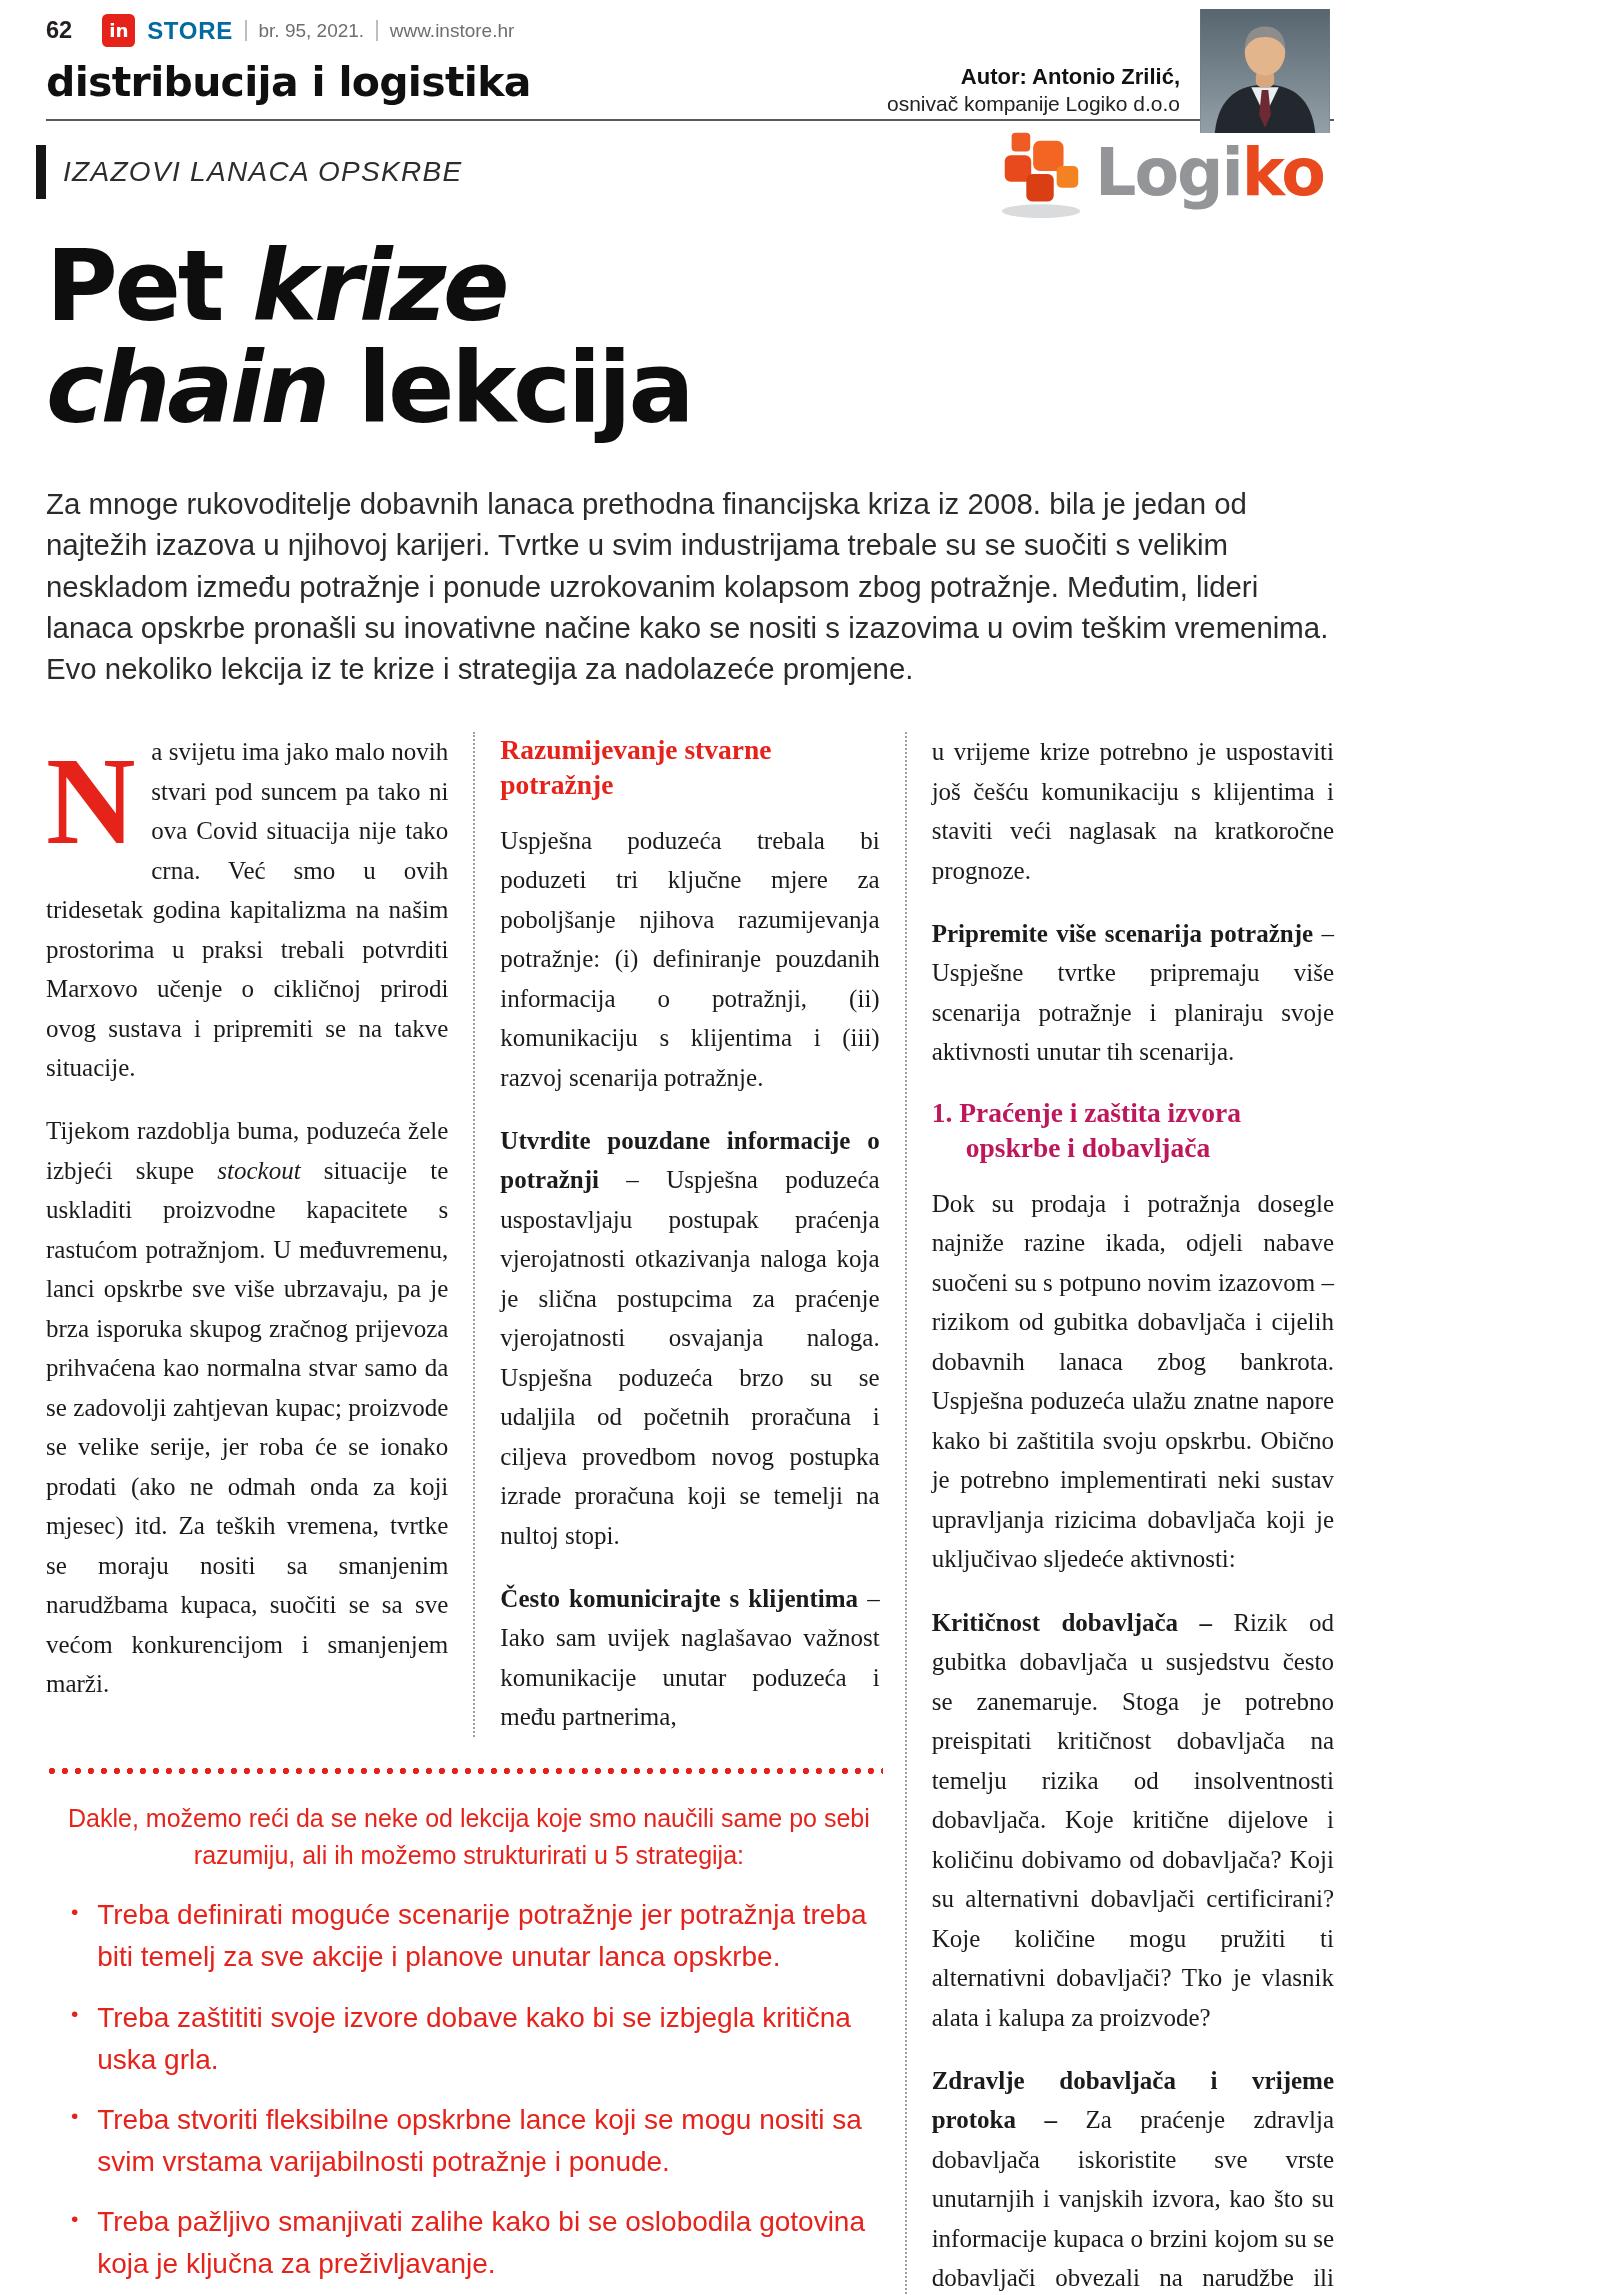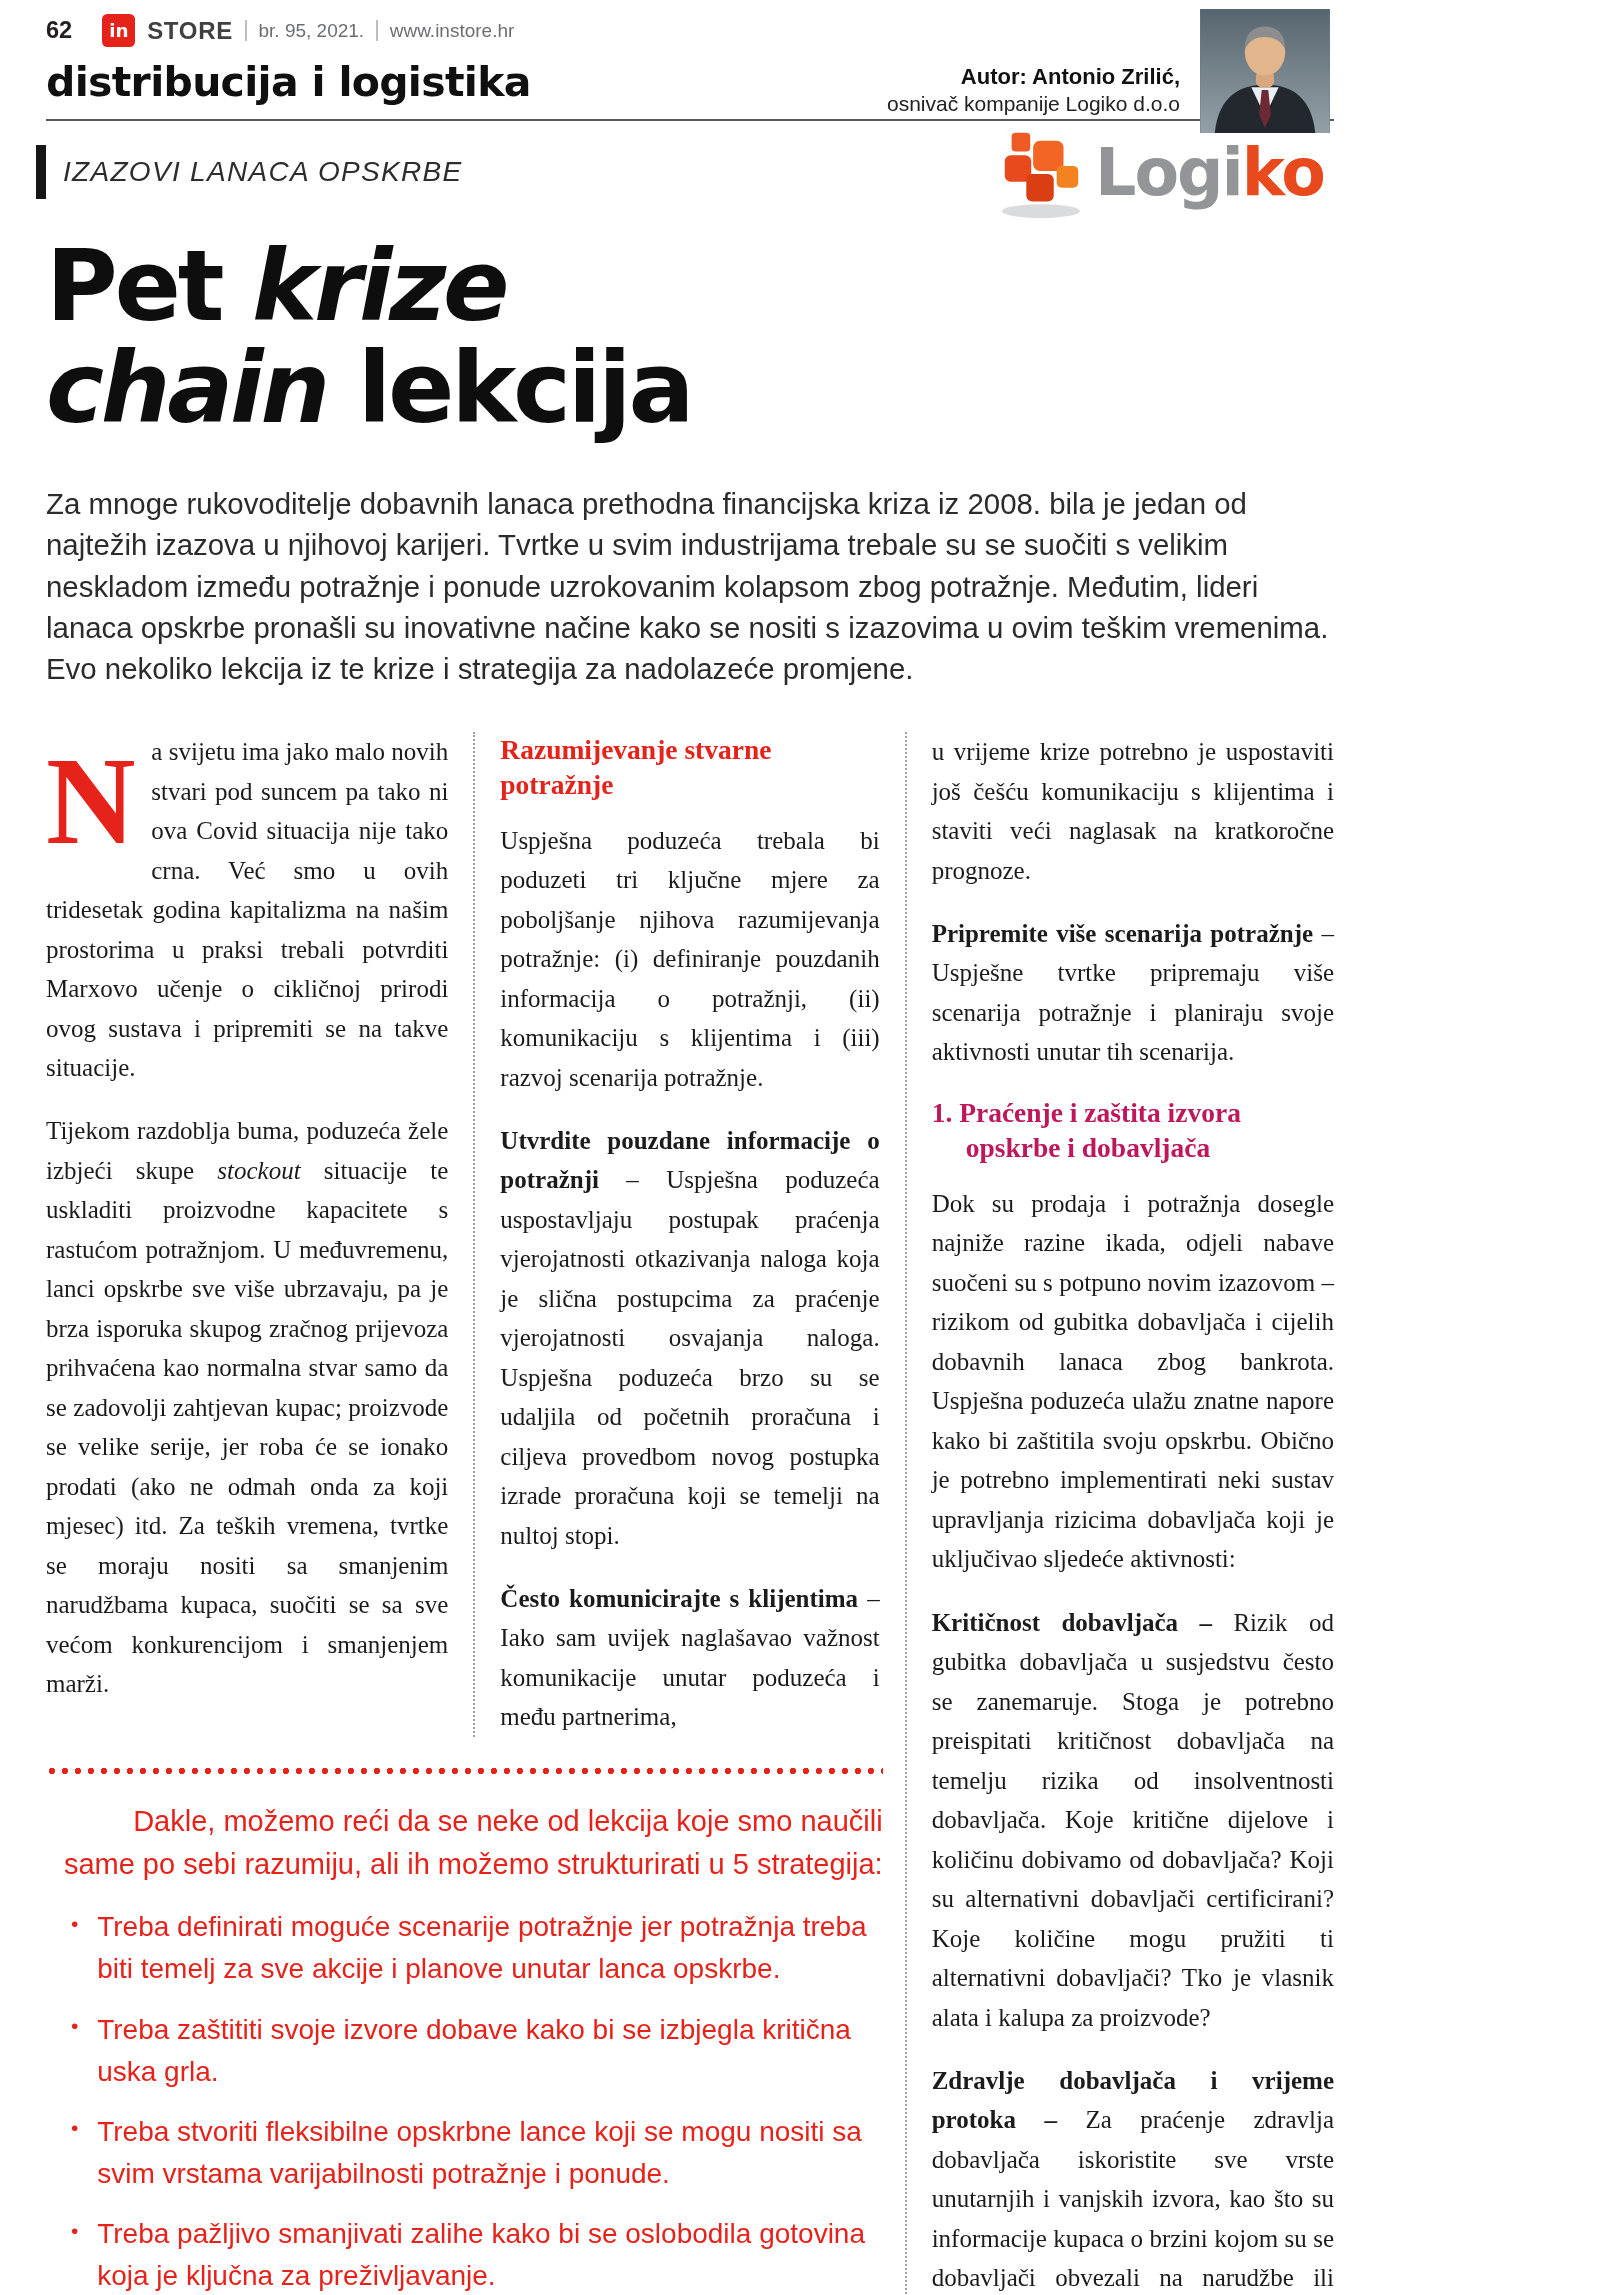--- a/index.html
+++ b/index.html
@@ -12,21 +12,21 @@
   body{width:1623px;height:2295px;background:#ffffff;color:#1c1c1c;
        font-family:"Liberation Sans",sans-serif;}
   .page{position:relative;width:1380px;height:2295px;padding:14.4px 46px 0;overflow:hidden;background:#fff;}
 
   
   .brand-row{display:flex;align-items:center;gap:11.8px;}
   .page-number{font-size:23.6px;font-weight:bold;color:#231f20;margin-right:18.3px;}
   .in-logo{width:33px;height:33px;border-radius:5.2px;background:var(--accent-red);color:#fff;
            display:flex;align-items:center;justify-content:center;
            font-family:"DejaVu Sans",sans-serif;font-size:18.3px;font-weight:bold;}
-  .store-label{font-size:24px;font-weight:bold;letter-spacing:0.7px;color:#404040;}
+  .store-label{font-size:24px;font-weight:bold;letter-spacing:0.7px;color:#0369a1;}
   .vsep{width:2px;height:21px;background:#bcbec0;}
   .issue-label{font-size:19px;color:#6d6e71;}
   .website-link{font-size:19px;color:#6d6e71;text-decoration:none;cursor:pointer;}
   .section-title{margin:10.5px 0 0;font-family:"DejaVu Sans",sans-serif;font-weight:bold;
                  font-size:41px;letter-spacing:-0.7px;color:#101010;}
   .author-block{position:absolute;top:63px;right:200px;text-align:right;line-height:1.25;}
   .author-name{font-size:22px;font-weight:bold;color:#111;}
   .author-role{font-size:21px;color:#222;}
   .photo{position:absolute;top:9.2px;right:50px;width:130px;height:124px;overflow:hidden;background:#6b7a83;}
   .divider{margin-top:13px;border-top:2px solid #58595b;}
@@ -63,21 +63,21 @@
   .col-heading{font-family:Liberation Serif, serif;font-weight:bold;font-size:27.5px;
                line-height:1.28;margin:0 0 18.3px;text-align:left;}
   .col-heading.red{color:var(--accent-red);}
   .col-heading.black{color:#be185d;padding-left:34px;text-indent:-34px;margin-top:5.2px;}
 
   
   .callout{grid-column:1/3;grid-row:2;margin-top:30px;margin-right:22px;}
   .callout::before,.callout::after{content:"";display:block;height:7.9px;
       background-image:radial-gradient(circle at 5.9px 3.9px,var(--accent-red) 2.9px,transparent 3.3px);
       background-size:13px 7.9px;background-repeat:repeat-x;}
-  .callout-intro{color:var(--accent-red);font-size:29px;line-height:1.5;margin:25px 0 19.6px 9.2px;text-align:right;}
+  .callout-intro{color:var(--accent-red);font-size:25px;line-height:1.5;margin:25px 0 19.6px 9.2px;text-align:center;}
   .callout-list{list-style:none;margin:0 0 30px 9.2px;padding:0;}
   .callout-item{position:relative;color:var(--accent-red);font-size:28px;line-height:1.5;
                 padding-left:42px;margin-bottom:18.3px;text-align:left;}
   .callout-item::before{content:"\2022";position:absolute;left:15.7px;top:1.3px;font-size:21px;color:var(--accent-red);}
   .callout-item:last-child{margin-bottom:0;}
 </style>
 </head>
 <body>
 
 <div class="page">

